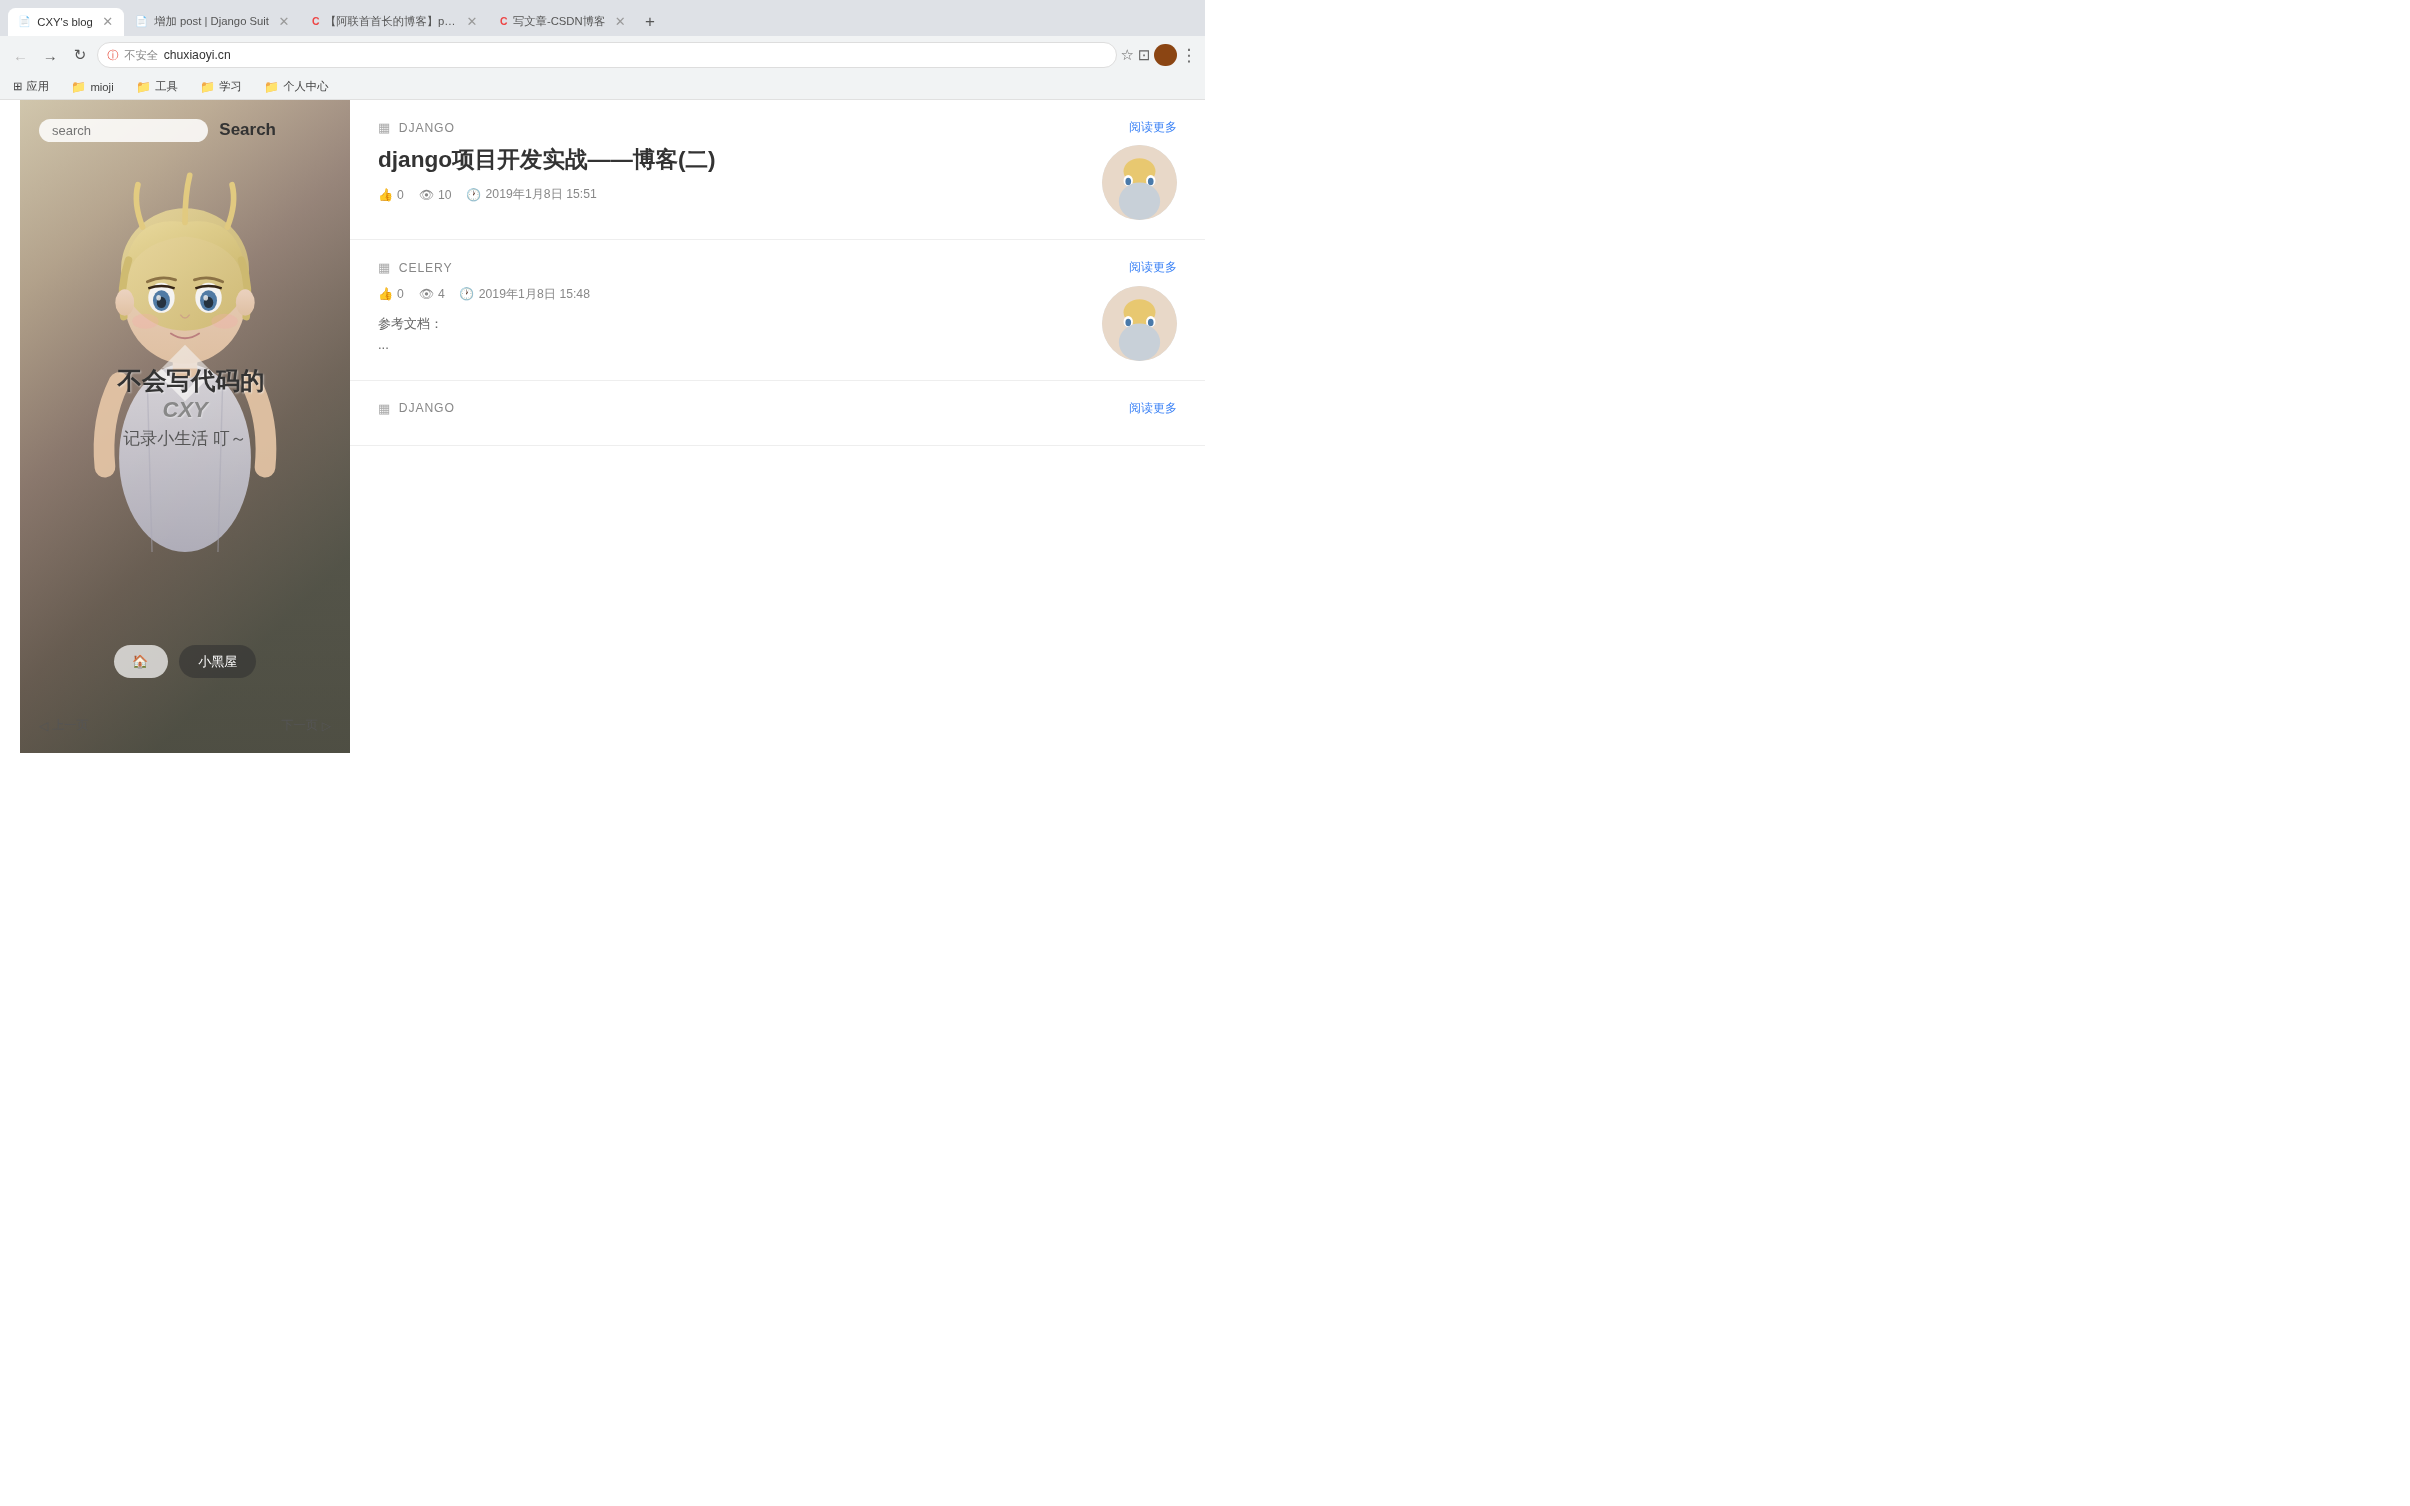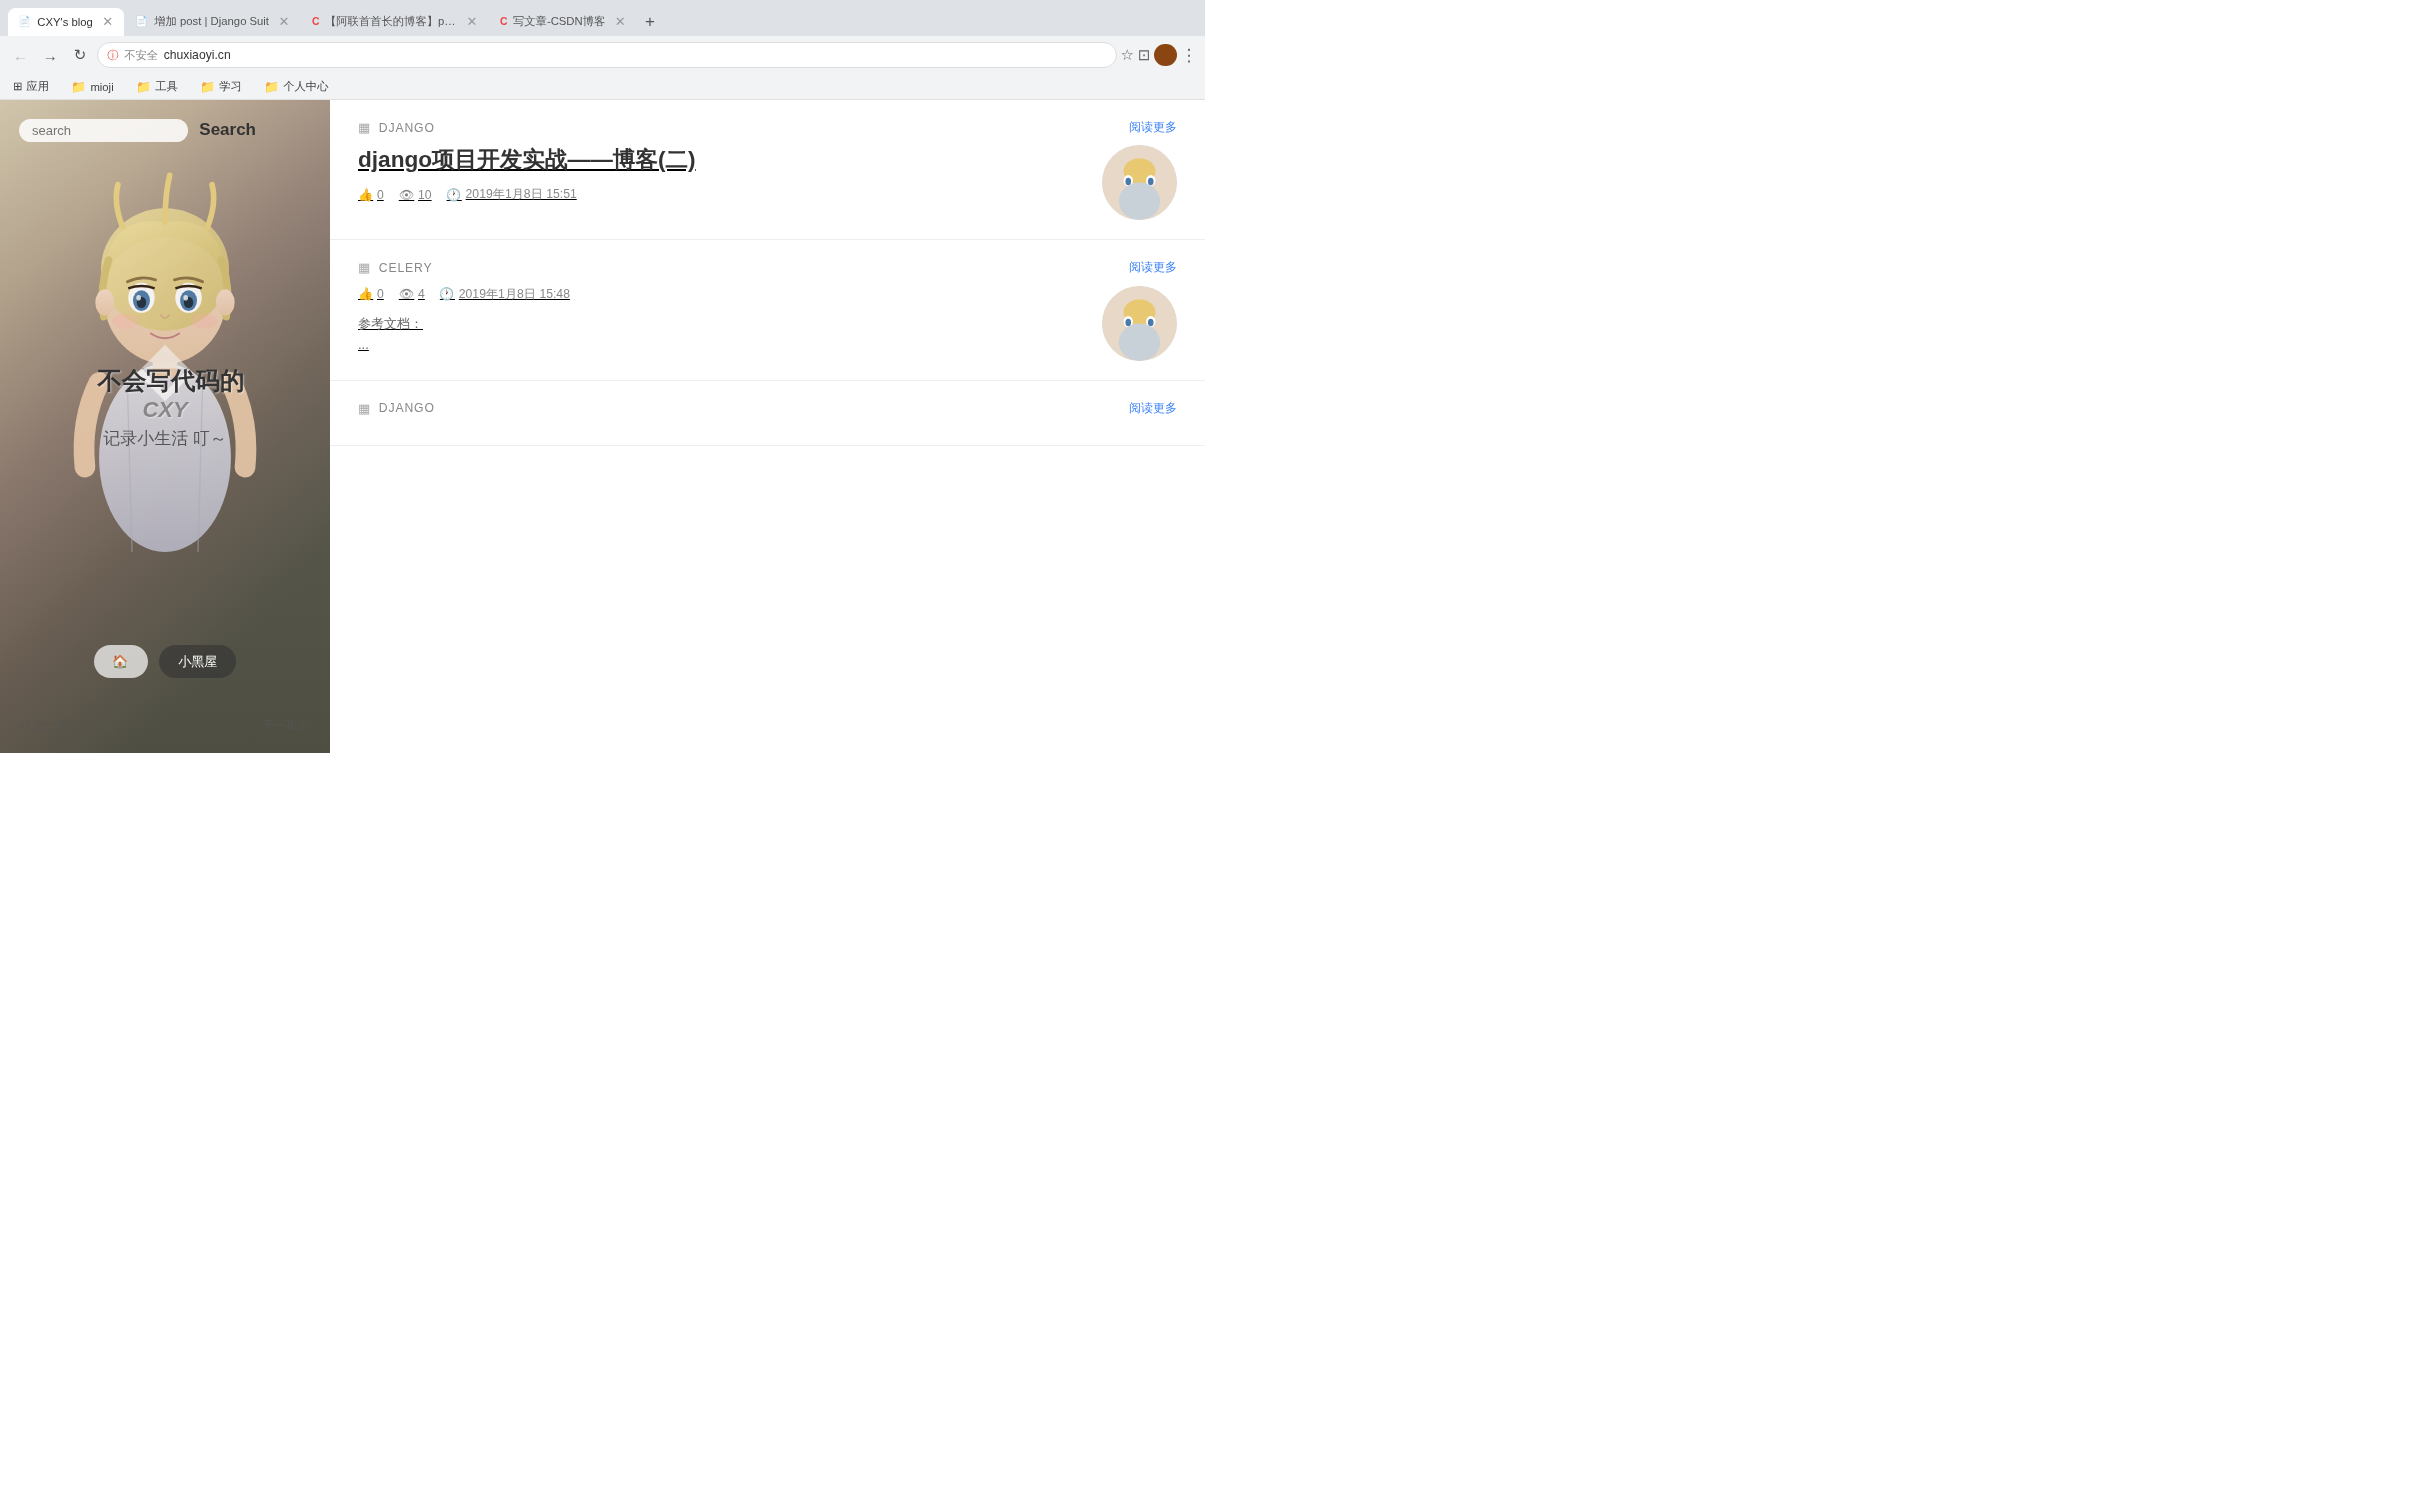--- a/index.html
+++ b/index.html
@@ -118,20 +118,21 @@
       cursor: pointer;
       padding: 1.9px 5.6px;
       border-radius: 2.8px;
     }
     .bookmark-folder-icon { font-size: 12.2px; }
 
     
     .page-content {
       display: flex;
       height: calc(753px - 100px);
+      padding-left: 20px;
     }
 
     
     .sidebar {
       width: 330px;
       min-width: 330px;
       background: linear-gradient(180deg, #c8c8c8 0%, #a0a0a0 30%, #888 60%, #707070 100%);
       position: relative;
       overflow: hidden;
       display: flex;
@@ -301,21 +302,20 @@
       color: #3b82f6;
       font-size: 12px;
       cursor: pointer;
       text-decoration: none;
     }
     .post-body {
       display: flex;
       align-items: flex-start;
       justify-content: space-between;
       gap: 19px;
-      text-decoration: underline;
     }
     .post-text {
       flex: 1;
     }
     .post-title {
       font-size: 22.6px;
       color: #333;
       font-weight: bold;
       margin-bottom: 11.3px;
       line-height: 1.3;

